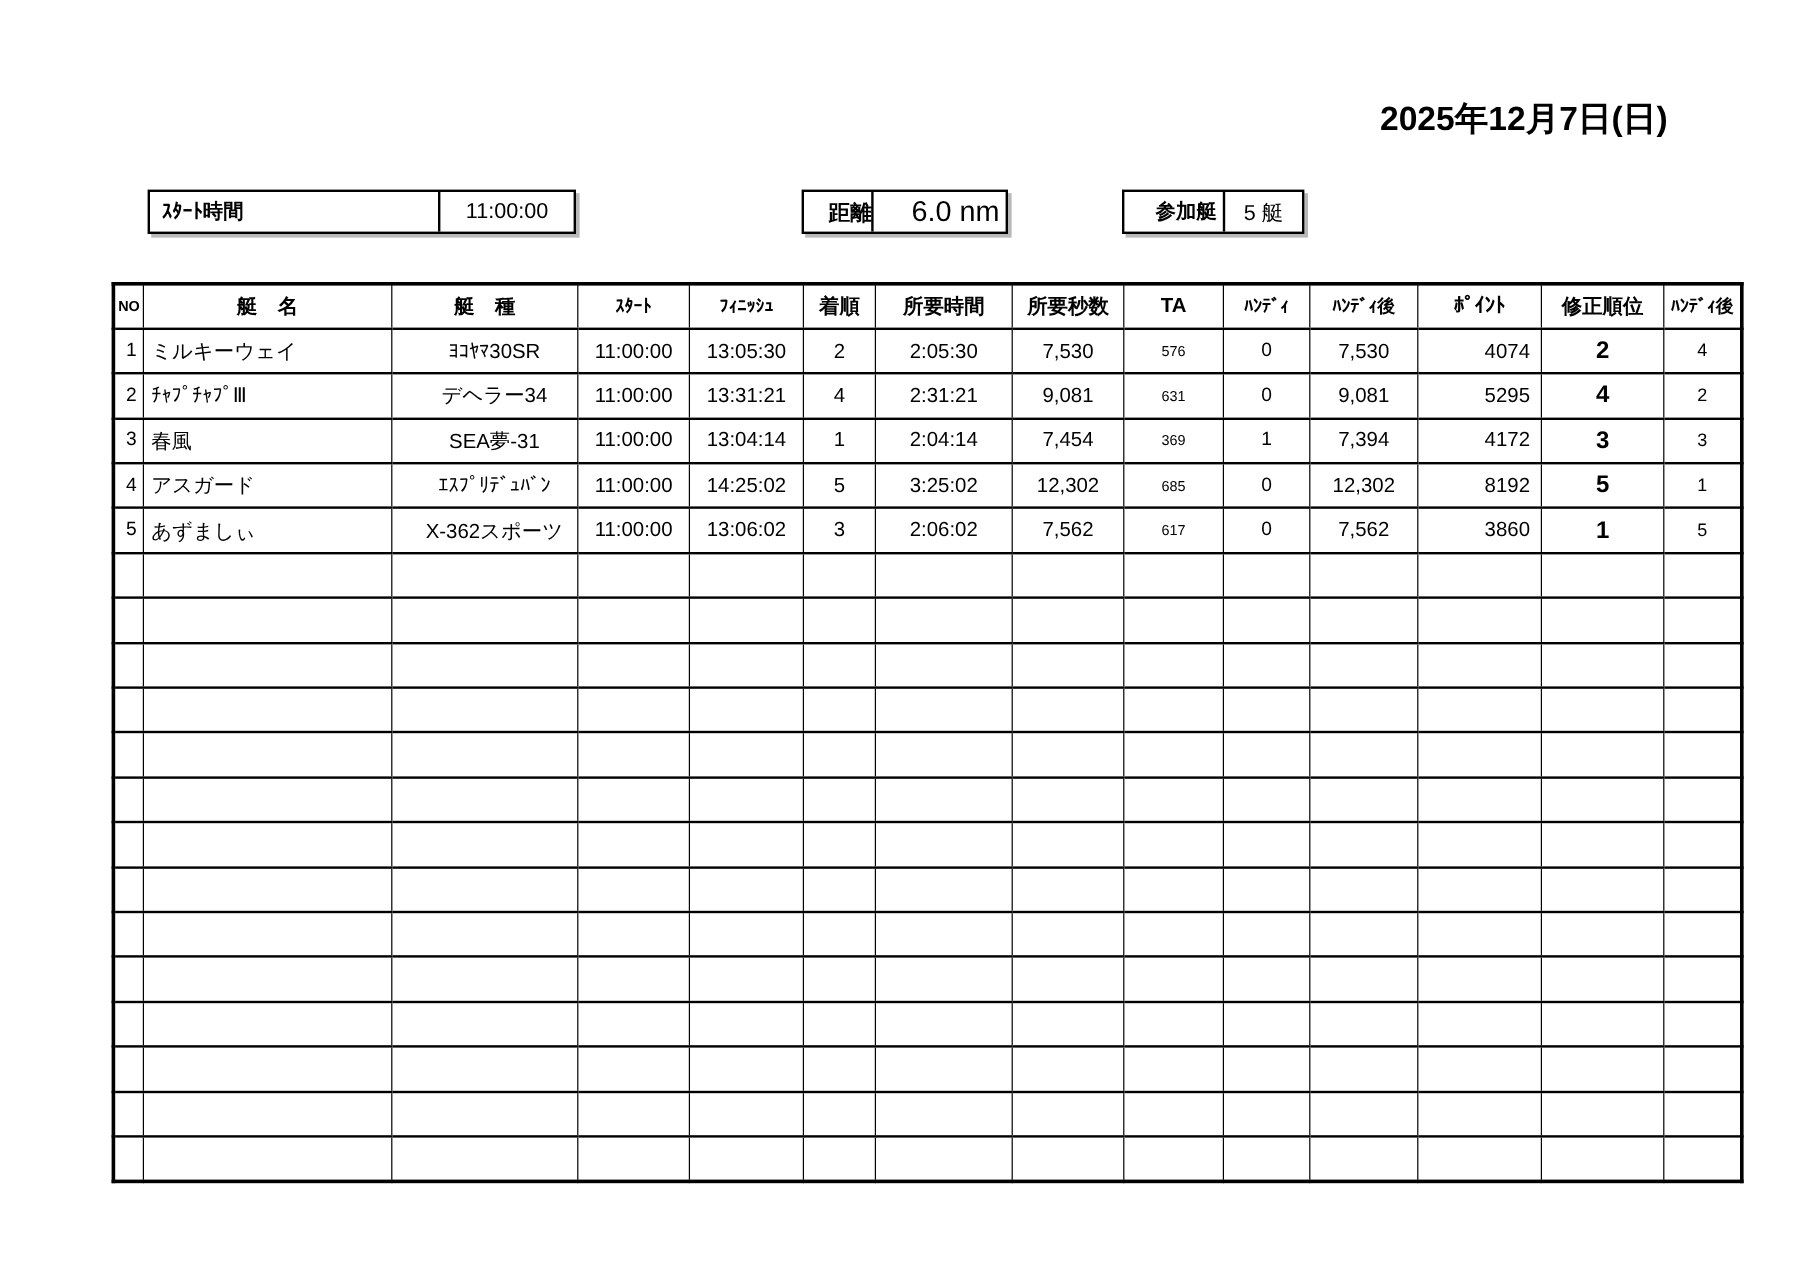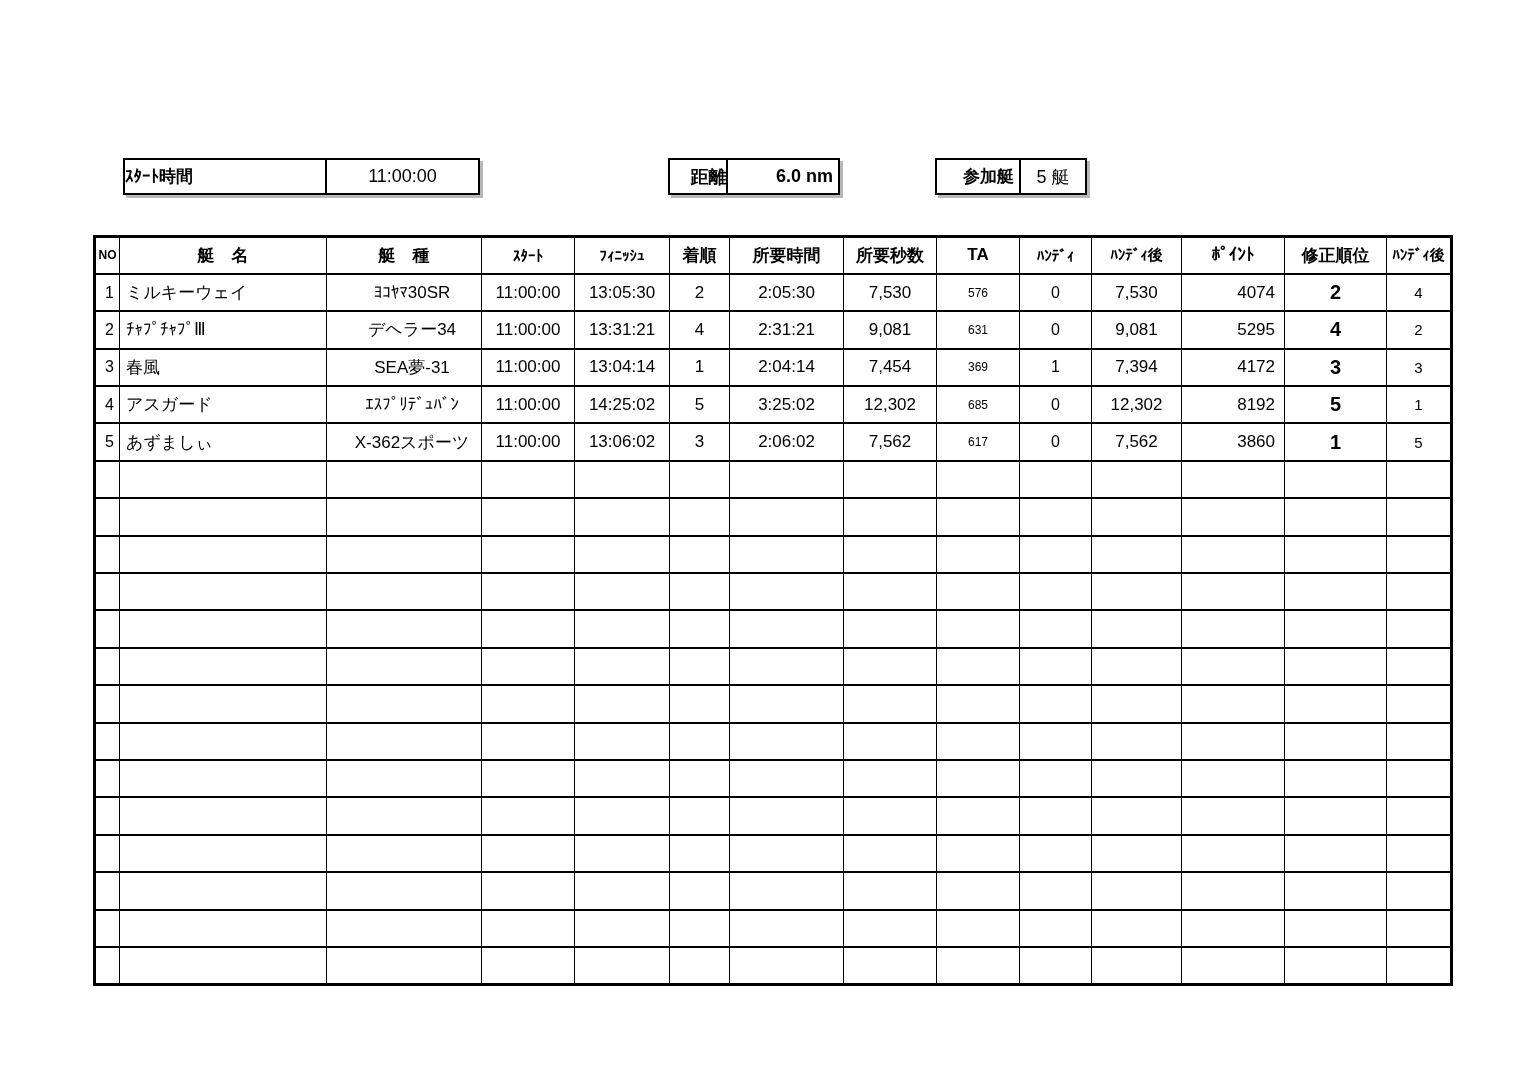--- a/index.html
+++ b/index.html
@@ -24,26 +24,26 @@
   .info-box {
     position:absolute; display:flex; align-items:stretch;
     border:2px solid #000; background:#fff;
     box-shadow:3px 3px 0 #b8b8b8;
     box-sizing:border-box;
   }
   .info-cell { display:flex; align-items:center; box-sizing:border-box; white-space:pre; }
   .info-label { border-right:2px solid #000; font-weight:bold;padding-left:21px; }
 
   #box-start { left:123px; top:158px; width:357px; height:37px; }
-  #box-start .info-label { width:202px; padding-left:0; font-size:17px; }
+  #box-start .info-label { width:242px; padding-left:10px; font-size:17px; }
   #box-start .info-value { flex:1; justify-content:center; font-size:18px; }
 
   #box-distance { left:668px; top:158px; width:172px; height:37px; }
   #box-distance .info-label { width:58px; justify-content:center; font-size:18px; }
-  #box-distance .info-value { flex:1; justify-content:flex-end; padding-right:5px; font-size:18px;font-weight:bold; }
+  #box-distance .info-value { flex:1; justify-content:flex-end; padding-right:5px; font-size:24px; }
 
   #box-entries { left:935px; top:158px; width:152px; height:37px; }
   #box-entries .info-label { width:84px; justify-content:center; font-size:17px; }
   #box-entries .info-value { flex:1; justify-content:center; font-size:18px; }
 
   
   table.results {
     position:absolute; left:93px; top:235px;
     border-collapse:collapse; table-layout:fixed;
     border:3px solid #000;
@@ -67,20 +67,21 @@
   .results td.c9  { font-size:16px; }
   .results td.c11 { text-align:right; padding-right:9px; }
   .results td.c12 { font-weight:bold; font-size:20px; }
   .results td.c13 { font-size:15px; }
 </style>
 </head>
 <body>
 
 <div class="page">
 
+  <div class="date">2025年12月7日(日)</div>
 
   <div class="info-box" id="box-start">
     <div class="info-cell info-label">ｽﾀｰﾄ時間</div>
     <div class="info-cell info-value">11:00:00</div>
   </div>
 
   <div class="info-box" id="box-distance">
     <div class="info-cell info-label">距離</div>
     <div class="info-cell info-value">6.0 nm</div>
   </div>

